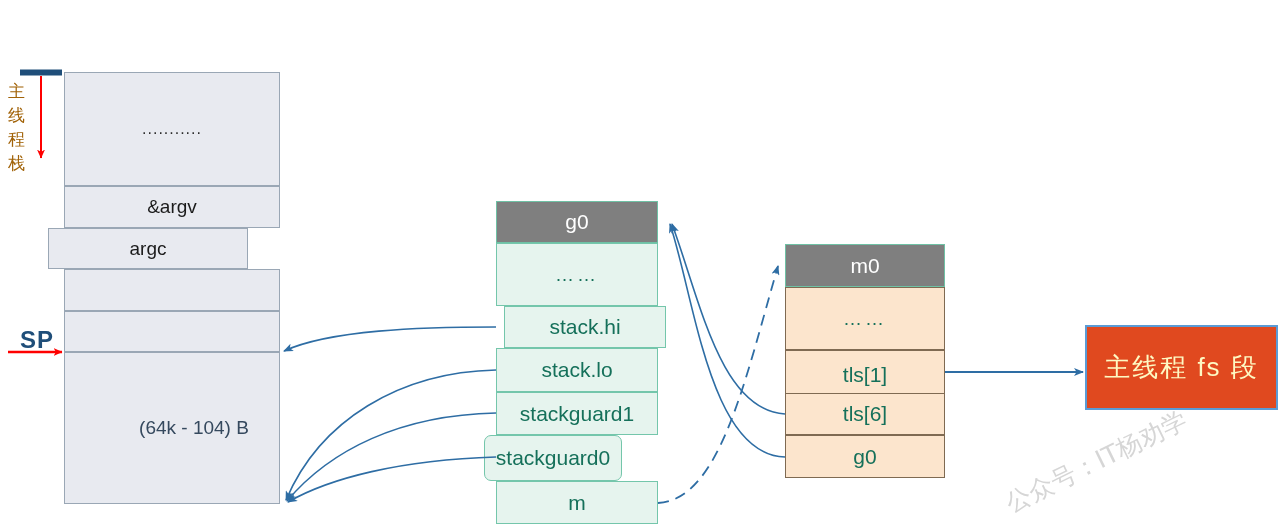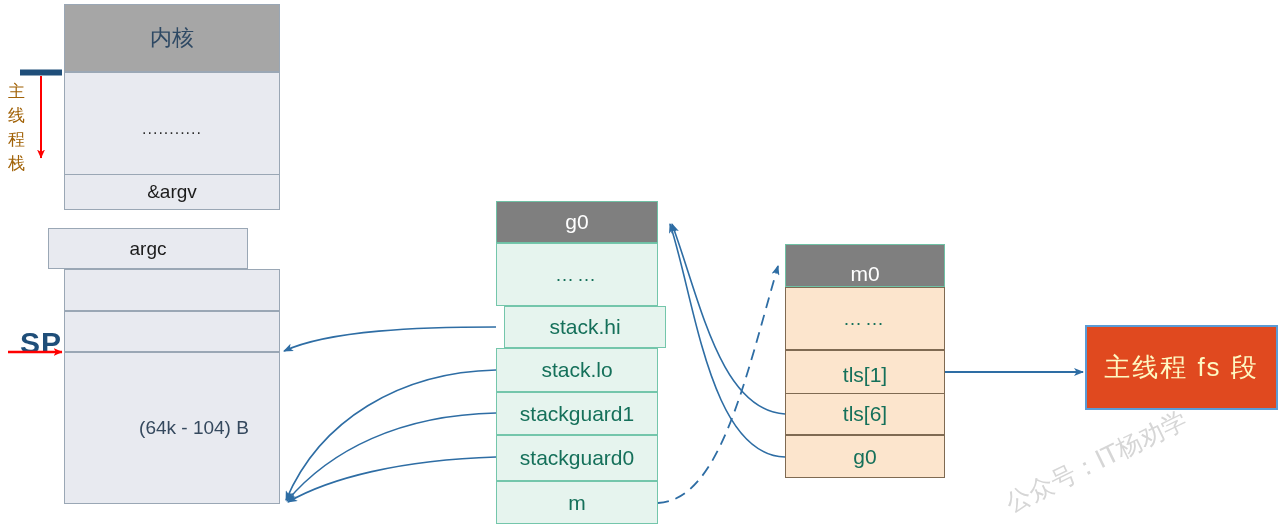--- a/index.html
+++ b/index.html
@@ -65,21 +65,20 @@
     border: 1px solid #74c6ab;
     color: #15705a;
     font-size: 21px;
   }
   
   .m0-header {
     background: #7f7f7f;
     border: 1px solid #6fc1a5;
     color: #ffffff;
     font-size: 21px;
-    align-items: flex-end;
   }
   .m0-row {
     background: #fce5cd;
     border: 1px solid #7f6a52;
     color: #15705a;
     font-size: 21px;
   }
   .dots-teal {
     color: #15705a;
     font-size: 19px;
@@ -100,21 +99,21 @@
   .vlabel {
     position: absolute;
     color: #a16207;
     font-size: 17px;
     line-height: 24px;
     width: 22px;
   }
   .sp-label {
     position: absolute;
     color: #1f4e79;
-    font-size: 30px;
+    font-size: 24px;
     font-weight: bold;
     letter-spacing: 1px;
   }
   svg.overlay {
     position: absolute;
     left: 0;
     top: 0;
     width: 1280px;
     height: 526px;
     pointer-events: none;
@@ -127,29 +126,26 @@
     transform-origin: left top;
     white-space: nowrap;
     font-family: "DejaVu Sans", sans-serif;
   }
 </style>
 </head>
 <body>
 
 <div id="canvas">
 
-  <div class="box stack-header row" style="left:64px; top:4px; width:216px; height:68px;">
-    <span>内核</span>
-  </div>
 
   <div class="box stack-row row" style="left:64px; top:72px; width:216px; height:114px;">
     <span class="dots-small">...........</span>
   </div>
 
-  <div class="box stack-row row" style="left:64px; top:174px; width:216px; height:36px;">
+  <div class="box stack-row row" style="left:64px; top:186px; width:216px; height:42px;">
     <span>&amp;argv</span>
   </div>
 
   <div class="box stack-row row" style="left:48px; top:228px; width:200px; height:41px;">
     <span>argc</span>
   </div>
 
   <div class="box stack-row row" style="left:64px; top:269px; width:216px; height:42px;">
     <span></span>
   </div>
@@ -183,21 +179,21 @@
   </div>
 
   <div class="box g0-row row" style="left:496px; top:348px; width:162px; height:44px;">
     <span>stack.lo</span>
   </div>
 
   <div class="box g0-row row" style="left:496px; top:392px; width:162px; height:43px;">
     <span>stackguard1</span>
   </div>
 
-  <div class="box g0-row row" style="left:496px; top:435px; width:162px; height:46px;">
+  <div class="box g0-row row" style="left:484px; top:435px; width:138px; height:46px;border-radius:7px;">
     <span>stackguard0</span>
   </div>
 
   <div class="box g0-row row" style="left:496px; top:481px; width:162px; height:43px;">
     <span>m</span>
   </div>
 
   <div class="box m0-header row" style="left:785px; top:244px; width:160px; height:43px;">
     <span>m0</span>
   </div>

